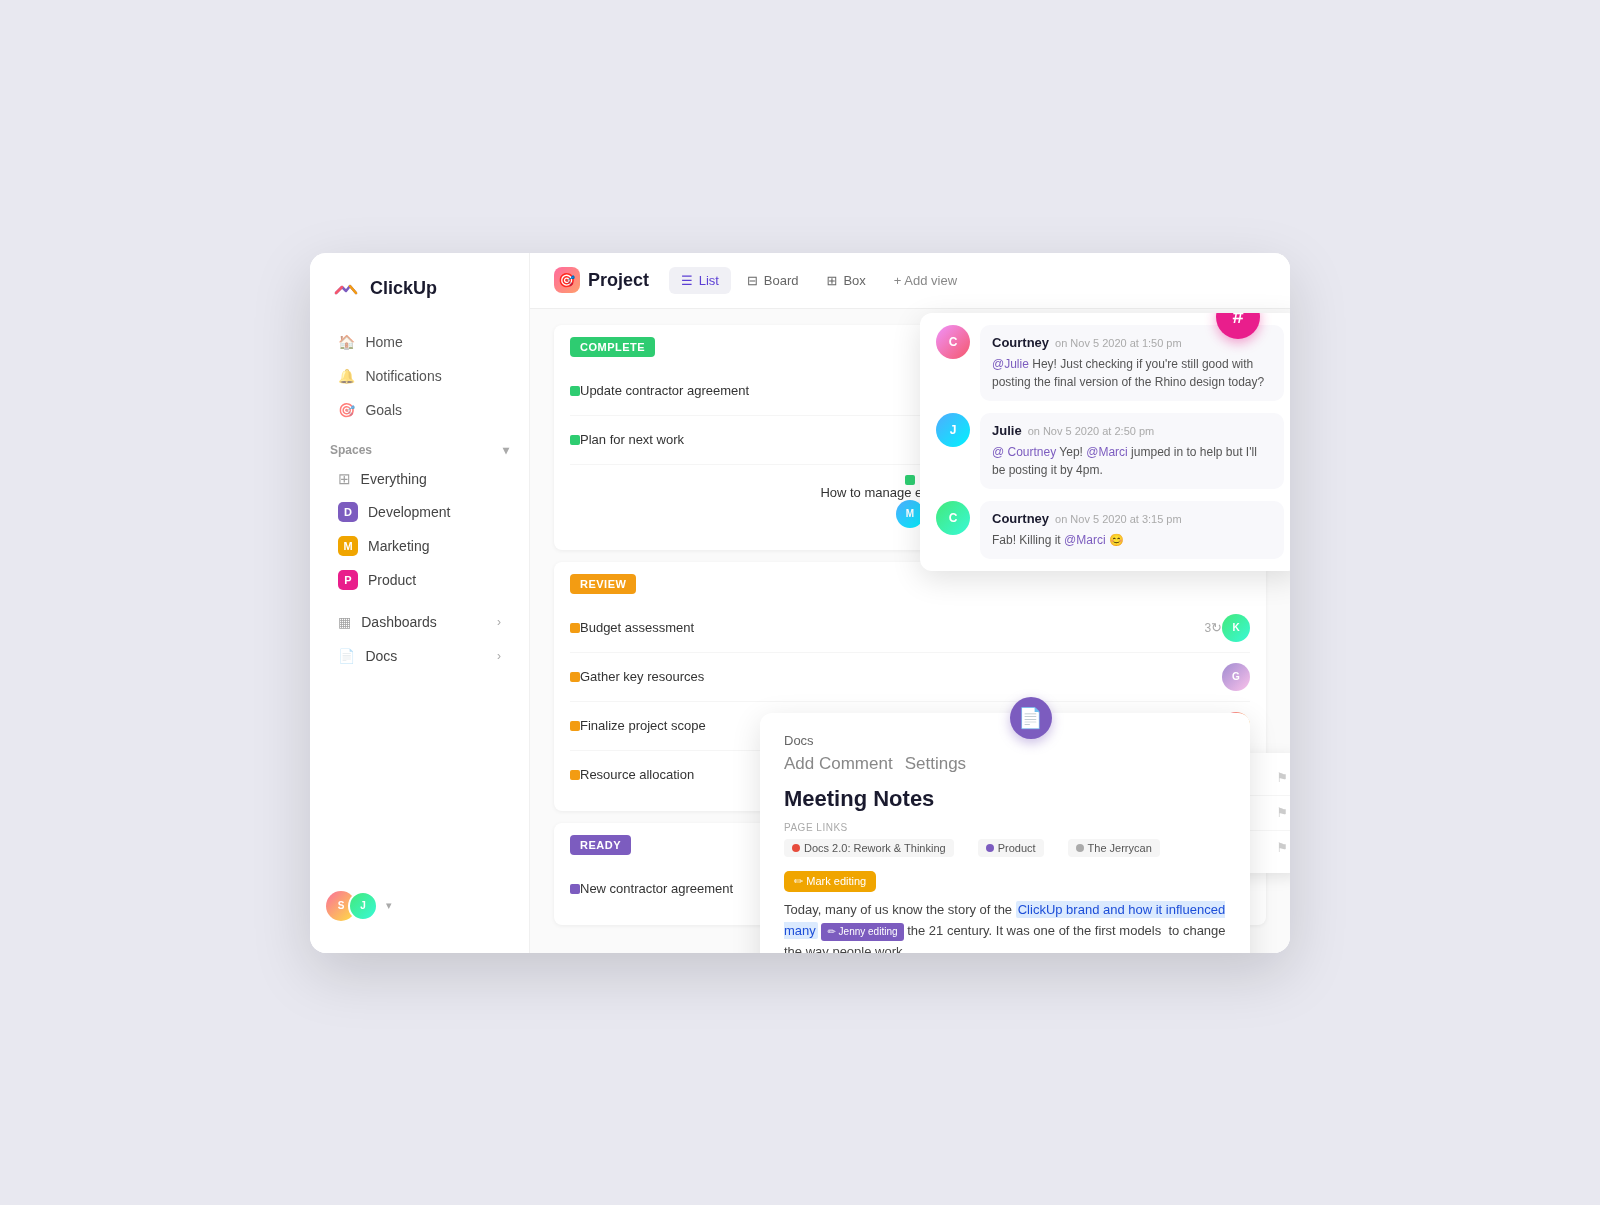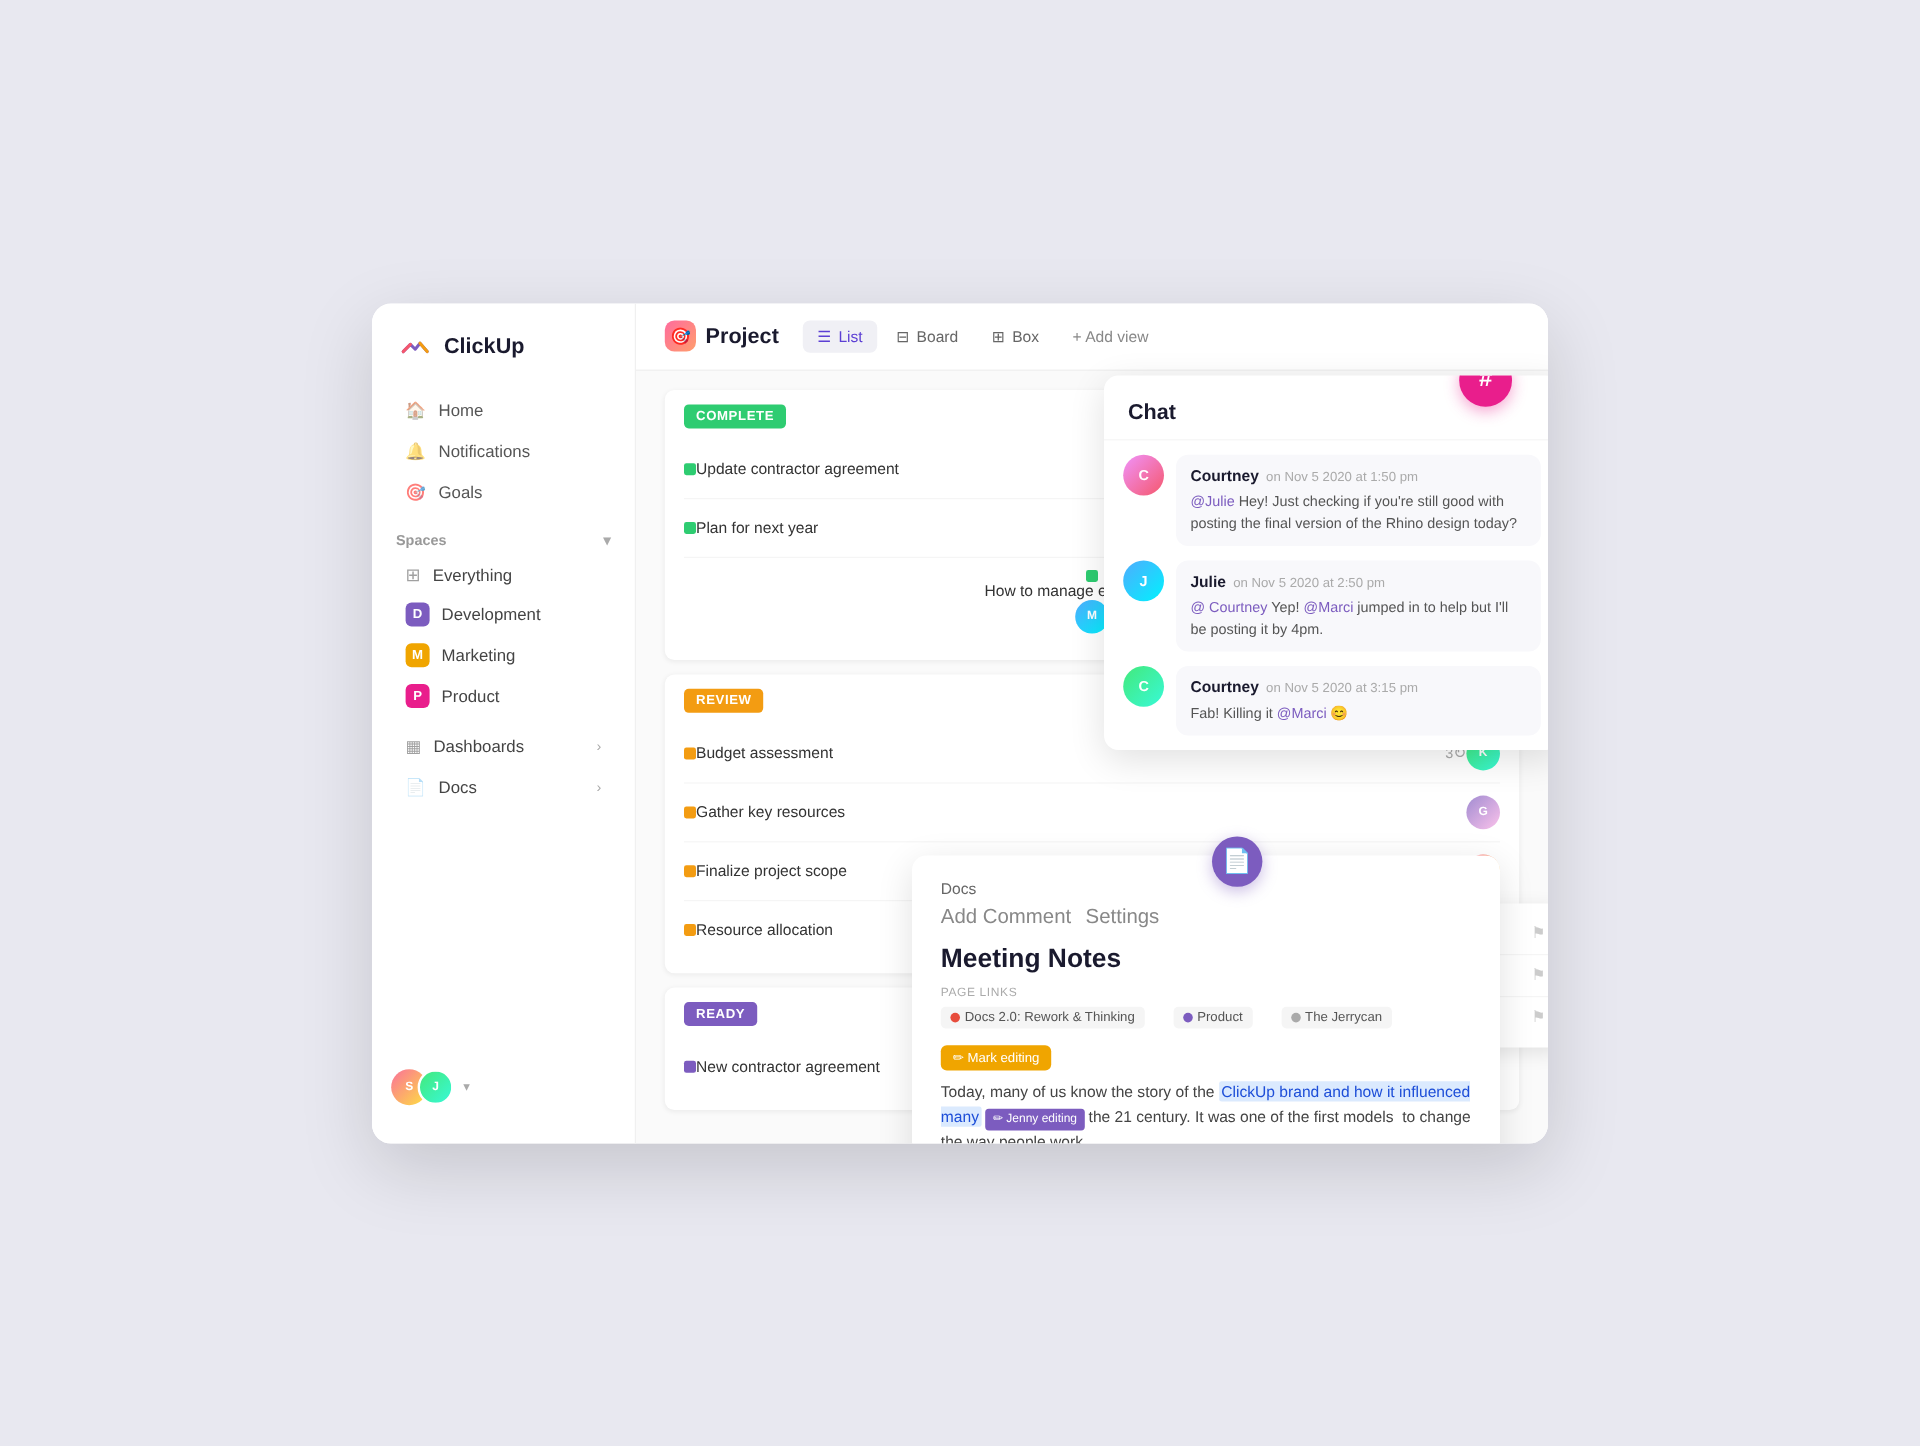--- a/index.html
+++ b/index.html
@@ -703,21 +703,21 @@
           <span class="section-badge badge-complete">COMPLETE</span>
           <span class="assignee-label">ASSIGNEE</span>
         </div>
         <div class="task-row">
           <div class="task-status-dot dot-green"></div>
           <span class="task-name">Update contractor agreement</span>
           <div class="task-avatar av1">A</div>
         </div>
         <div class="task-row">
           <div class="task-status-dot dot-green"></div>
-          <span class="task-name">Plan for next year</span>
+          <span class="task-name">Plan for next work</span>
           <div class="task-avatar av2">L</div>
         </div>
         <div class="task-row" style="border-bottom:none;flex-direction:column;">
           <div class="task-status-dot dot-green"></div>
           <span class="task-name">How to manage event planning</span>
           <div class="task-avatar av3">M</div>
         </div>
       </div>
 
       <div class="section-block">
@@ -756,21 +756,20 @@
           <div class="task-status-dot dot-blue"></div>
           <span class="task-name">New contractor agreement</span>
           <div class="task-avatar av2">N</div>
         </div>
       </div>
 
     </div>
 
     <div class="chat-panel">
       <div class="chat-hashtag">#</div>
-      <div class="chat-header">Chat</div>
       <div class="chat-messages">
 
         <div class="chat-message">
           <div class="chat-avatar avatar-courtney">C</div>
           <div class="chat-bubble">
             <div class="chat-meta">
               <span class="chat-name">Courtney</span>
               <span class="chat-time">on Nov 5 2020 at 1:50 pm</span>
             </div>
             <div class="chat-text">

